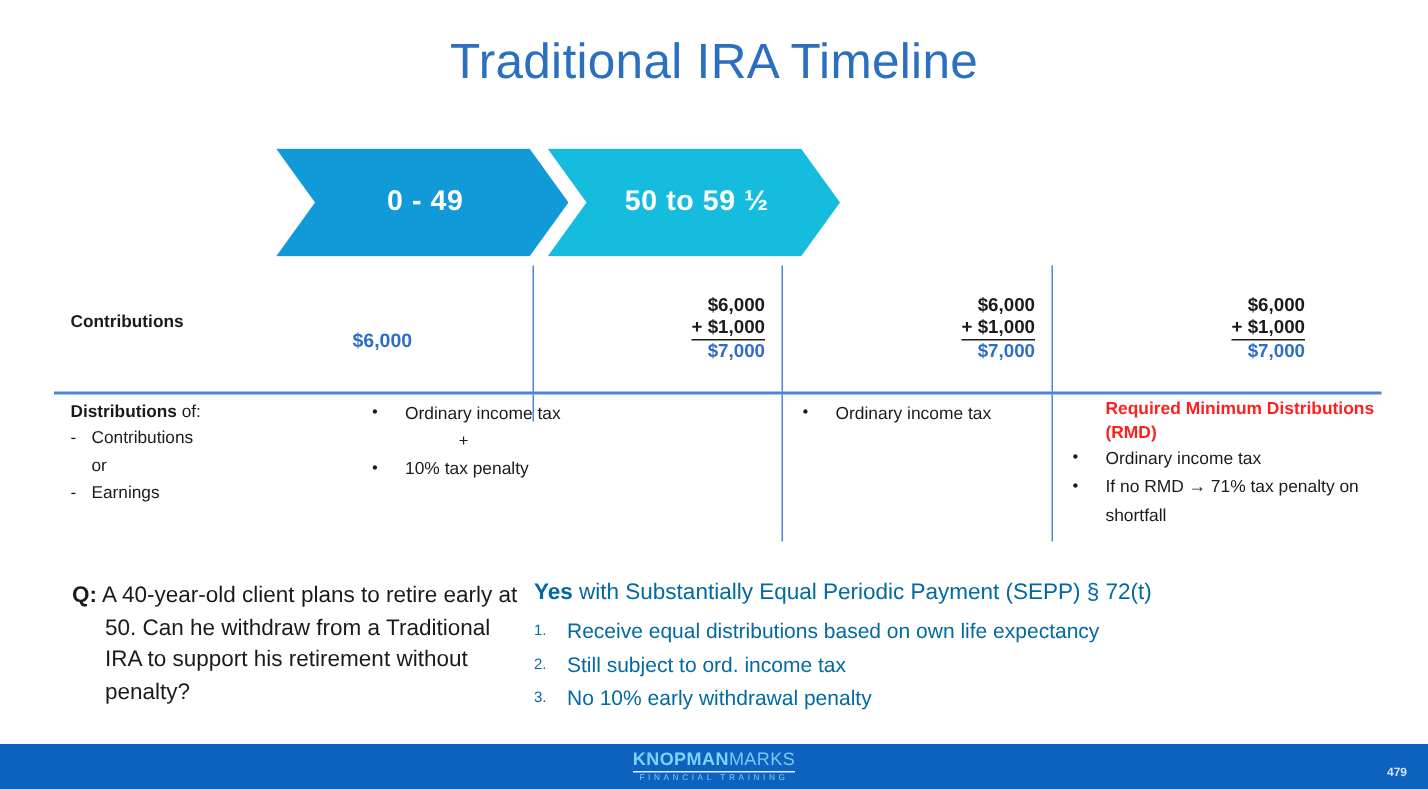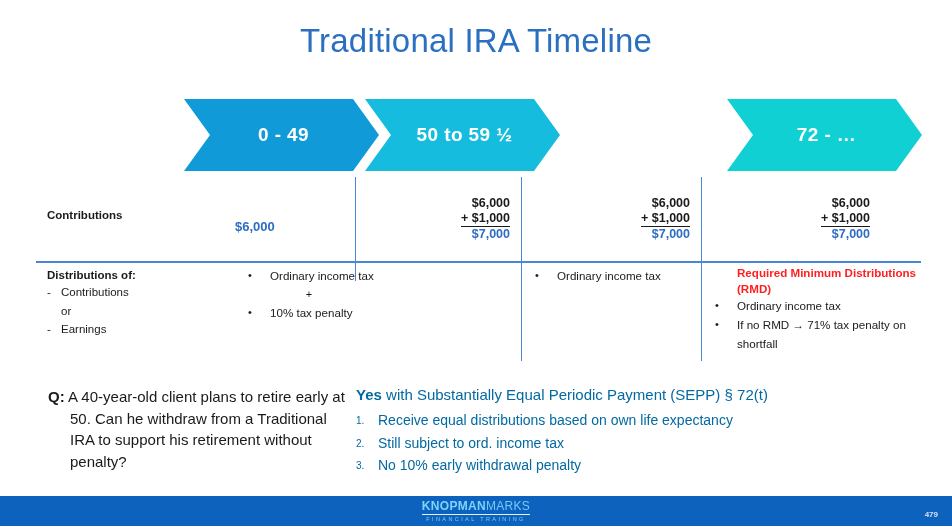--- a/index.html
+++ b/index.html
@@ -40,21 +40,21 @@
   
   .grid{position:absolute;left:0;top:171px;width:952px;height:205px;}
 
   .vline{position:absolute;width:1.4px;background:#4a86d8;}
   .hline{position:absolute;height:1.6px;background:#4a86d8;}
 
   .row-label{
     position:absolute;font-size:11.5px;color:#1a1a1a;font-weight:bold;
     line-height:1.45;
   }
-  .row-label .reg{font-weight:bold;}
+  .row-label .reg{font-weight:normal;}
   .money-single{
     position:absolute;font-size:13px;font-weight:bold;color:#2e6dc4;
   }
   .moneystack{
     position:absolute;text-align:right;font-size:12.5px;line-height:1.18;
     color:#1a1a1a;font-weight:bold;
   }
   .moneystack .sum{color:#2e6dc4;}
   .moneystack .mid{border-bottom:1.3px solid #1a1a1a;display:inline-block;padding-bottom:0px;}
 
@@ -104,23 +104,20 @@
 <div class="slide">
 
   <div class="title">Traditional IRA Timeline</div>
 
   <div class="chev-band">
     <div class="chev chev-0">
       <span>0 - 49</span>
     </div>
     <div class="chev chev-1">
       <span>50 to 59 ½</span>
-    </div>
-    <div class="chev chev-3">
-      <span>72 - …</span>
     </div>
   </div>
 
   <div class="grid">
 
     <div class="vline" style="left:355px;top:6px;height:84px;"></div>
     <div class="vline" style="left:521px;top:6px;height:84px;"></div>
     <div class="vline" style="left:701px;top:6px;height:84px;"></div>
 
     <div class="hline" style="left:36px;top:90px;width:885px;"></div>

